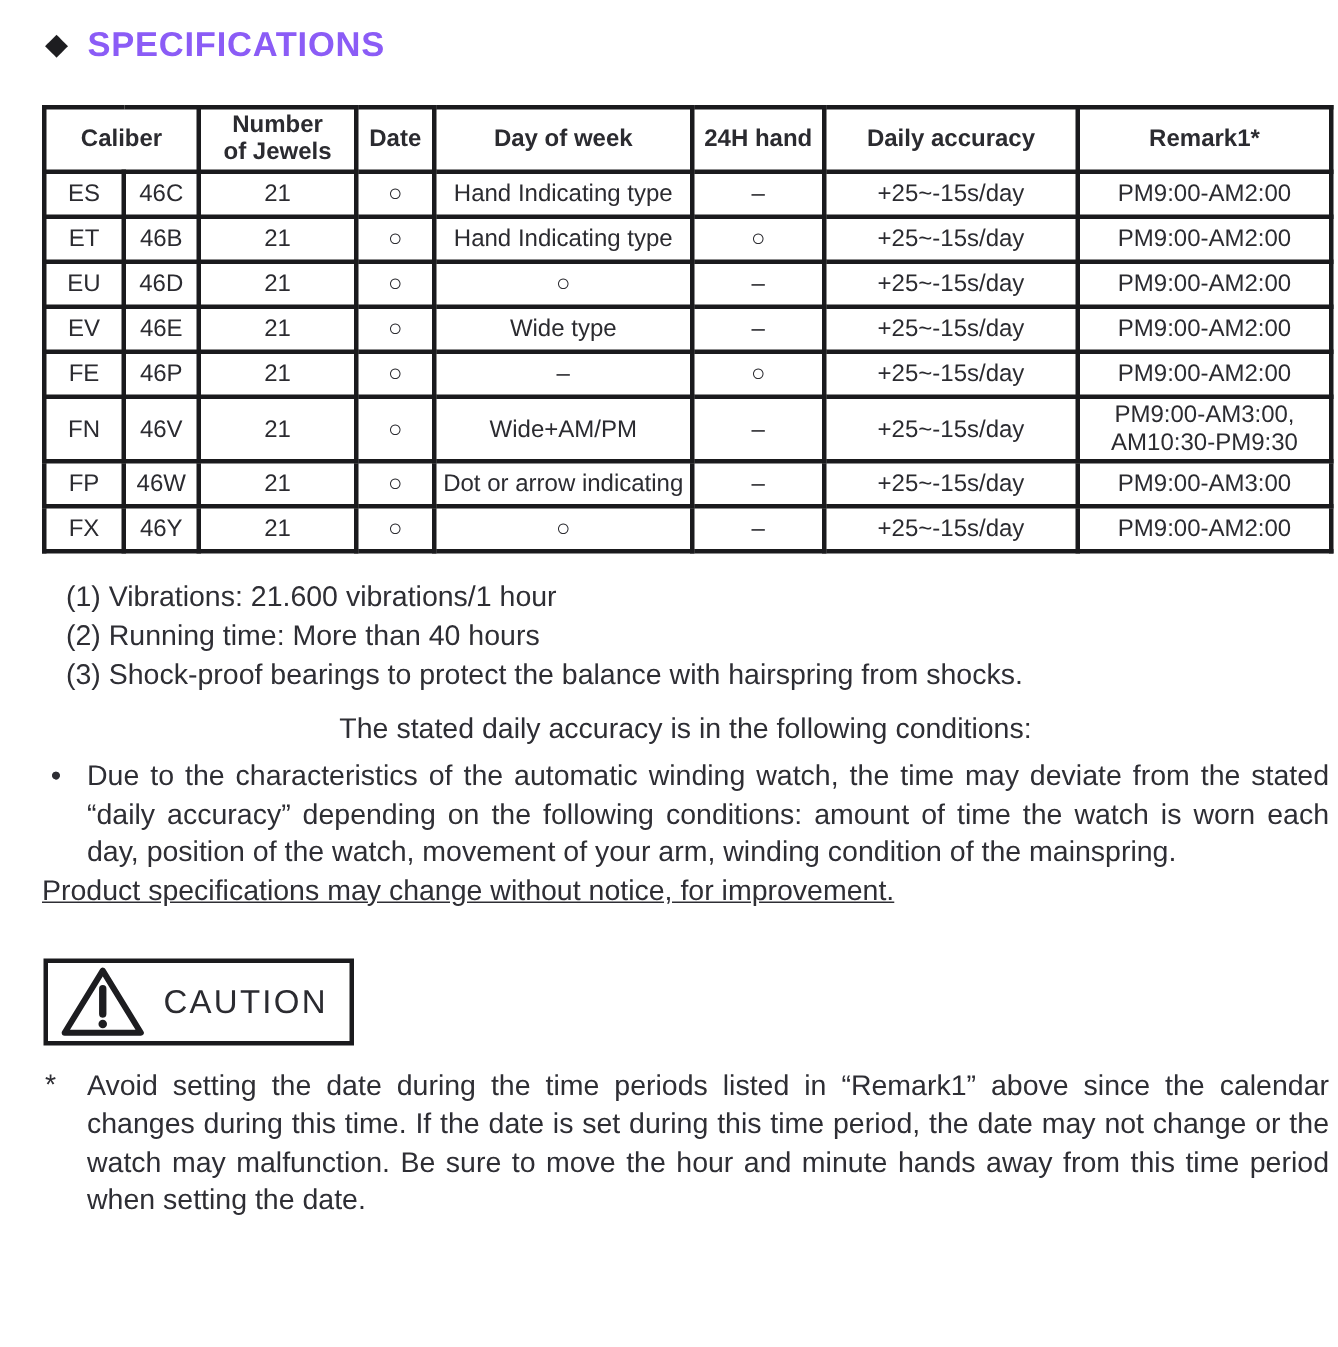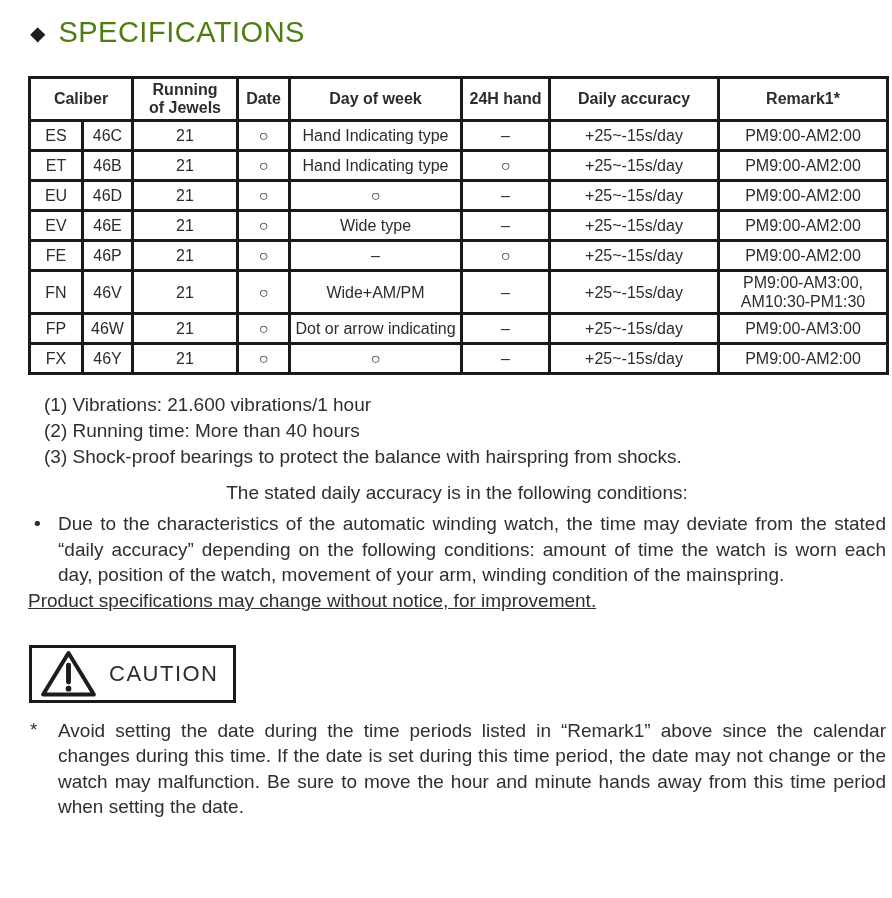--- a/index.html
+++ b/index.html
@@ -9,21 +9,21 @@
     font-family: "Liberation Sans", sans-serif;
     color: #2e2e34;
     overflow: hidden;
   }
   .page { padding: 16px 6px 0 28px; width: 892px; }
 
   
   .title-row { display: flex; align-items: center; gap: 13px; margin-left: 2px; }
   .diamond { font-size: 20px; color: #1d1d20; line-height: 1; }
   .title-text {
-    font-size: 29px; font-weight: normal; color: #4d7c0f; letter-spacing: 0.5px;
+    font-size: 23px; font-weight: bold; color: #8b5cf6; letter-spacing: 0.5px;
   }
 
   
   table.spec {
     border-collapse: collapse;
     width: 858px;
     margin-top: 27px;
     table-layout: fixed;
   }
   table.spec th, table.spec td {
@@ -87,21 +87,21 @@
         <col style="width:105px">
         <col style="width:52px">
       <col style="width:172px">
         <col style="width:88px">
         <col style="width:169px">
         <col style="width:169px">
     </colgroup>
     <thead>
         <tr>
           <th colspan="2">Caliber</th>
-          <th>Running
+          <th>Number
 of Jewels</th>
           <th>Date</th>
           <th>Day of week</th>
           <th>24H hand</th>
           <th>Daily accuracy</th>
           <th>Remark1*</th>
         </tr>
       </thead>
     <tbody>
         <tr>
@@ -155,21 +155,21 @@
           <td>PM9:00-AM2:00</td>
         </tr>
         <tr>
           <td>FN</td>
           <td>46V</td>
           <td>21</td>
           <td class="sym">○</td>
           <td>Wide+AM/PM</td>
           <td class="sym">–</td>
           <td>+25~-15s/day</td>
-          <td>PM9:00-AM3:00, AM10:30-PM1:30</td>
+          <td>PM9:00-AM3:00, AM10:30-PM9:30</td>
         </tr>
         <tr>
           <td>FP</td>
           <td>46W</td>
           <td>21</td>
           <td class="sym">○</td>
           <td>Dot or arrow indicating</td>
           <td class="sym">–</td>
           <td>+25~-15s/day</td>
           <td>PM9:00-AM3:00</td>

